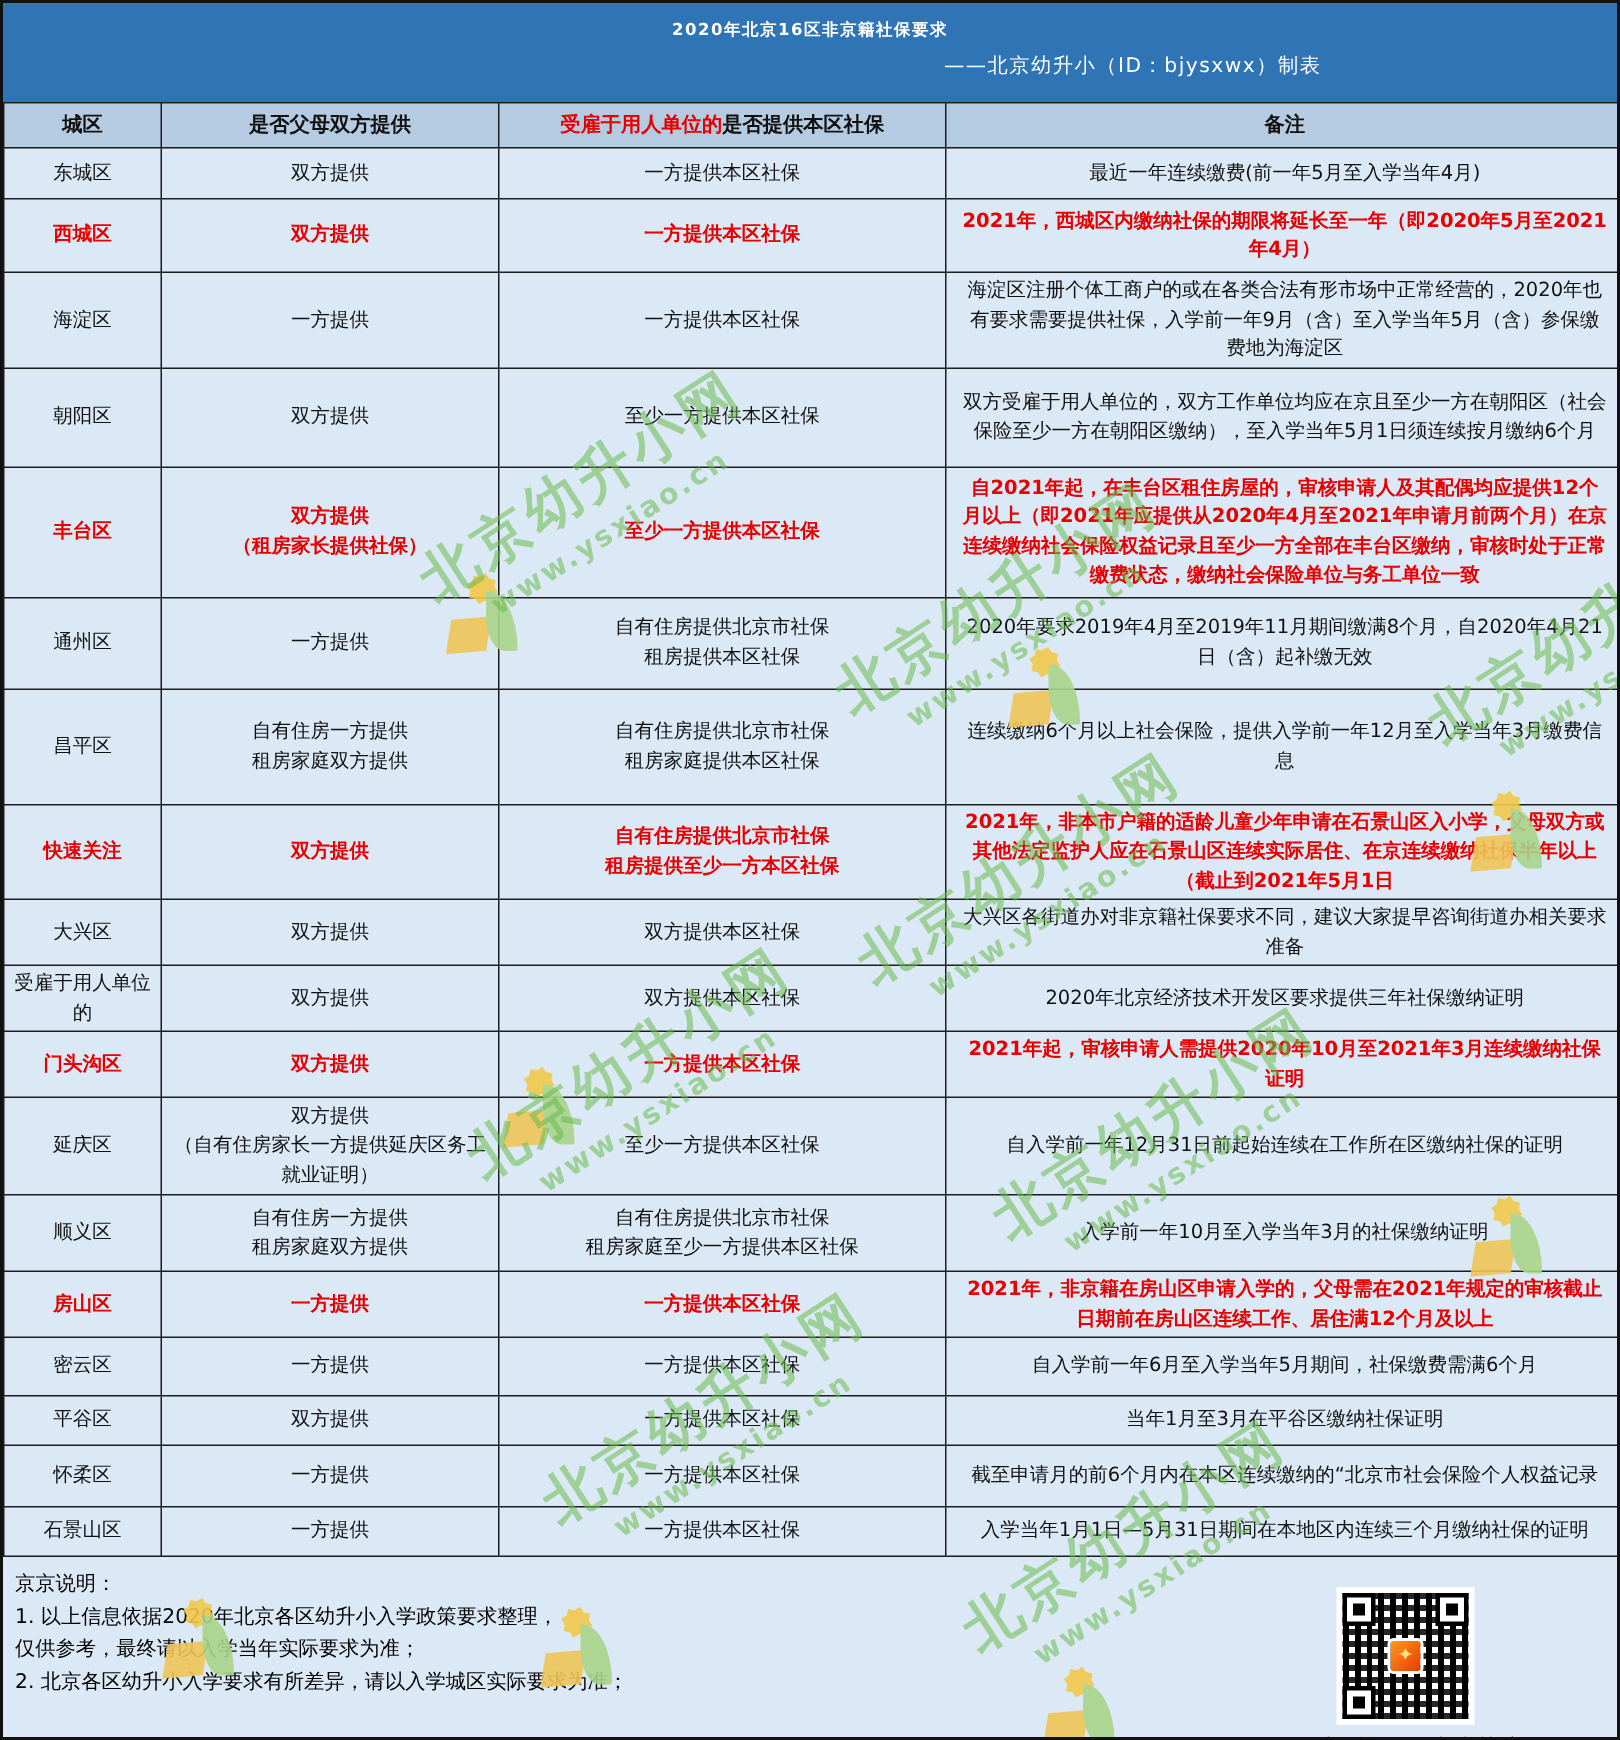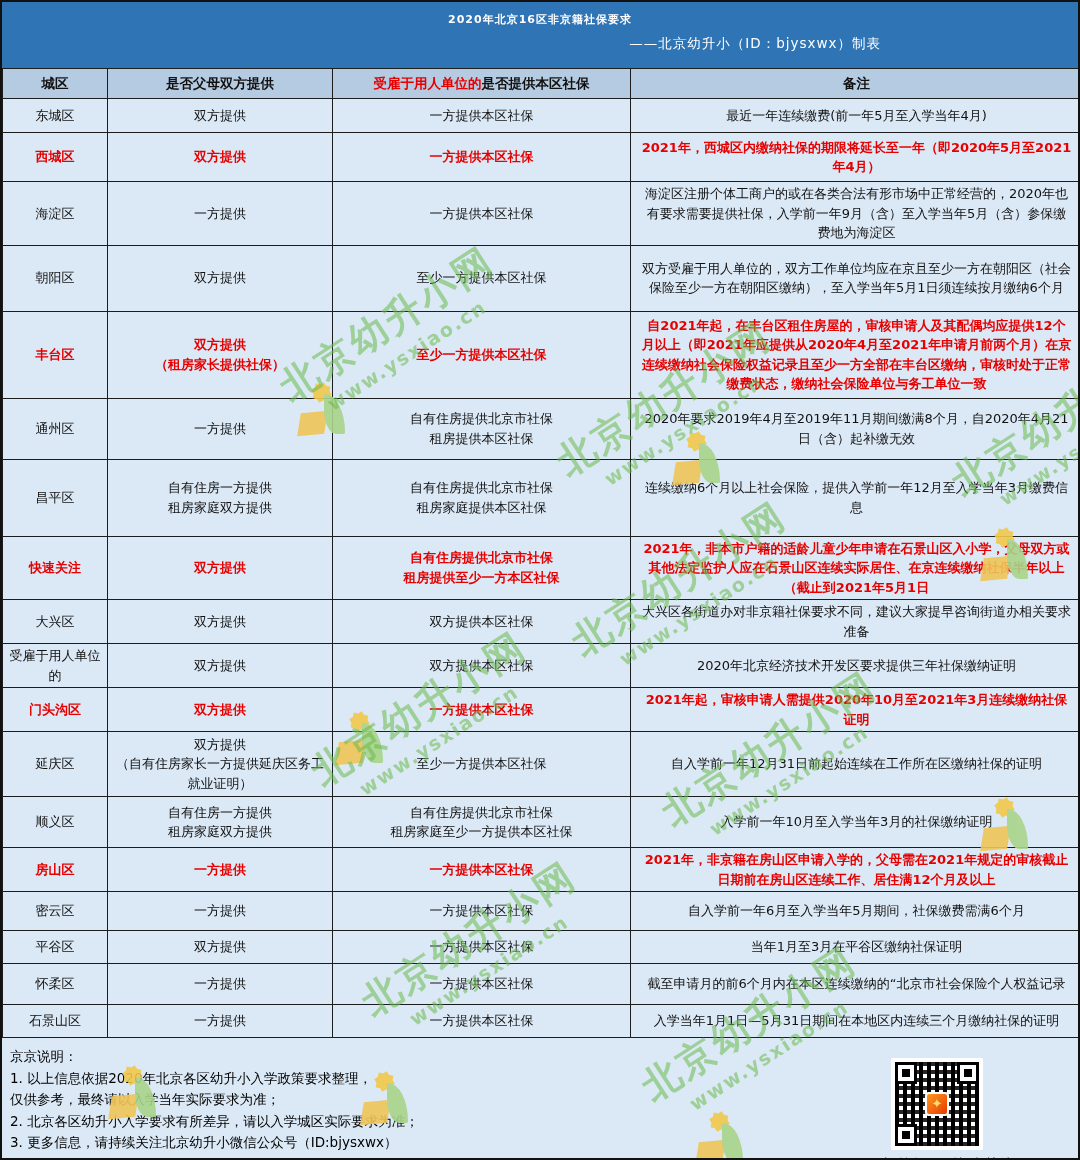--- a/index.html
+++ b/index.html
@@ -204,21 +204,20 @@
         </tr>
       </tbody>
   </table>
 
   <div class="footer">
     <div class="notes" id="notes">
         <div>京京说明：</div>
         <div>1. 以上信息依据2020年北京各区幼升小入学政策要求整理，</div>
         <div>仅供参考，最终请以入学当年实际要求为准；</div>
         <div>2. 北京各区幼升小入学要求有所差异，请以入学城区实际要求为准；</div>
-        <div>3. 更多信息，请持续关注北京幼升小微信公众号（ID:bjysxwx）</div>
       </div>
     <div class="qr-area">
       <div class="qr">
         <div class="qr-noise"></div>
         <div class="finder f-tl"></div>
         <div class="finder f-tr"></div>
         <div class="finder f-bl"></div>
         <div class="qr-logo"></div>
       </div>
       <div class="qr-caption">长按识别 快速关注</div>

